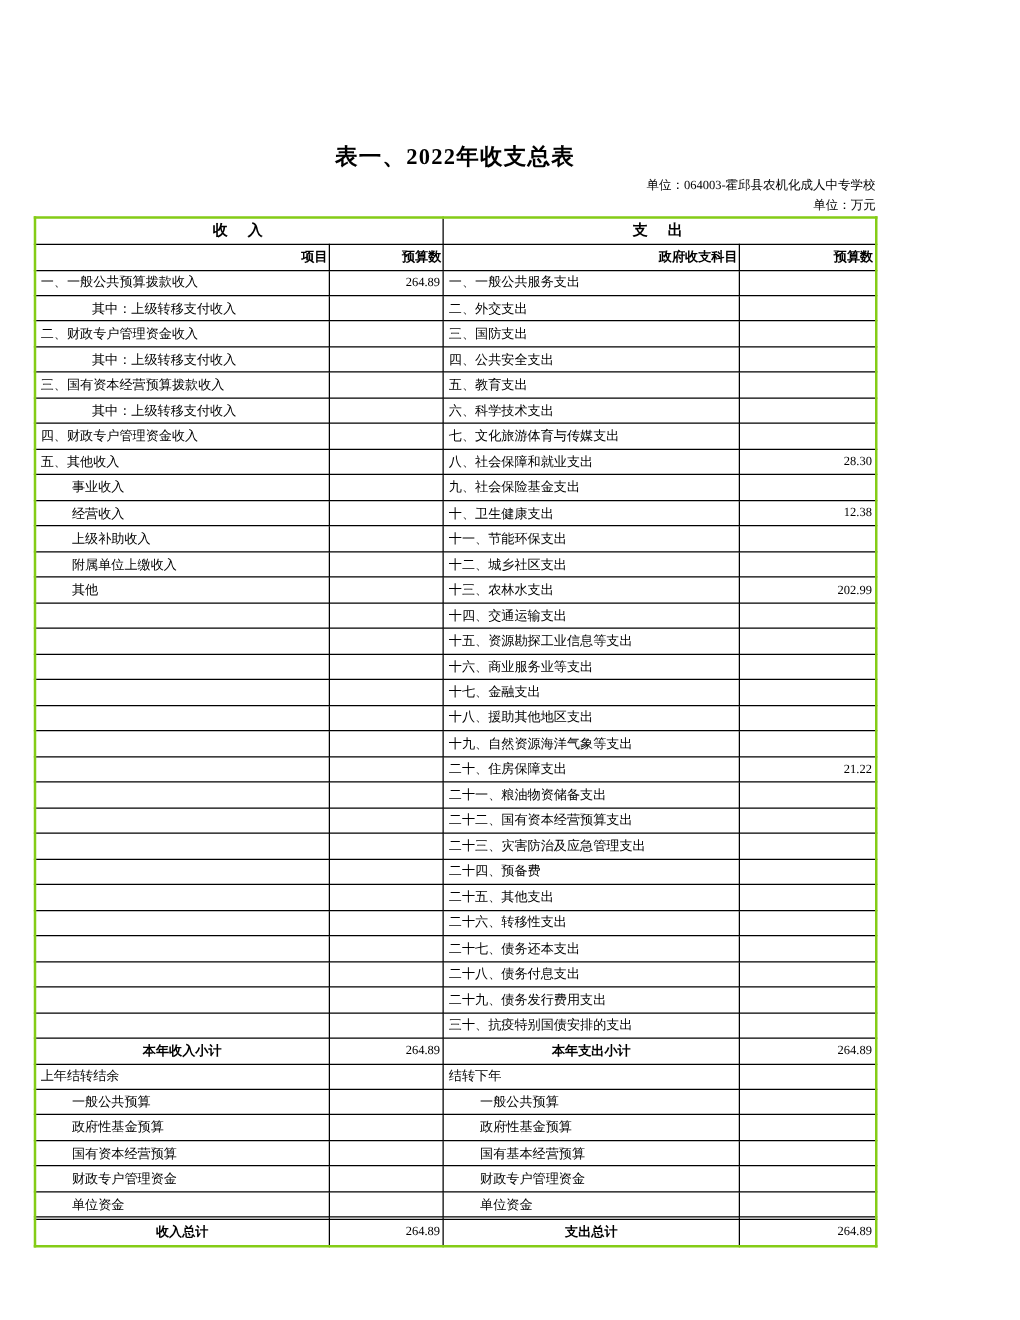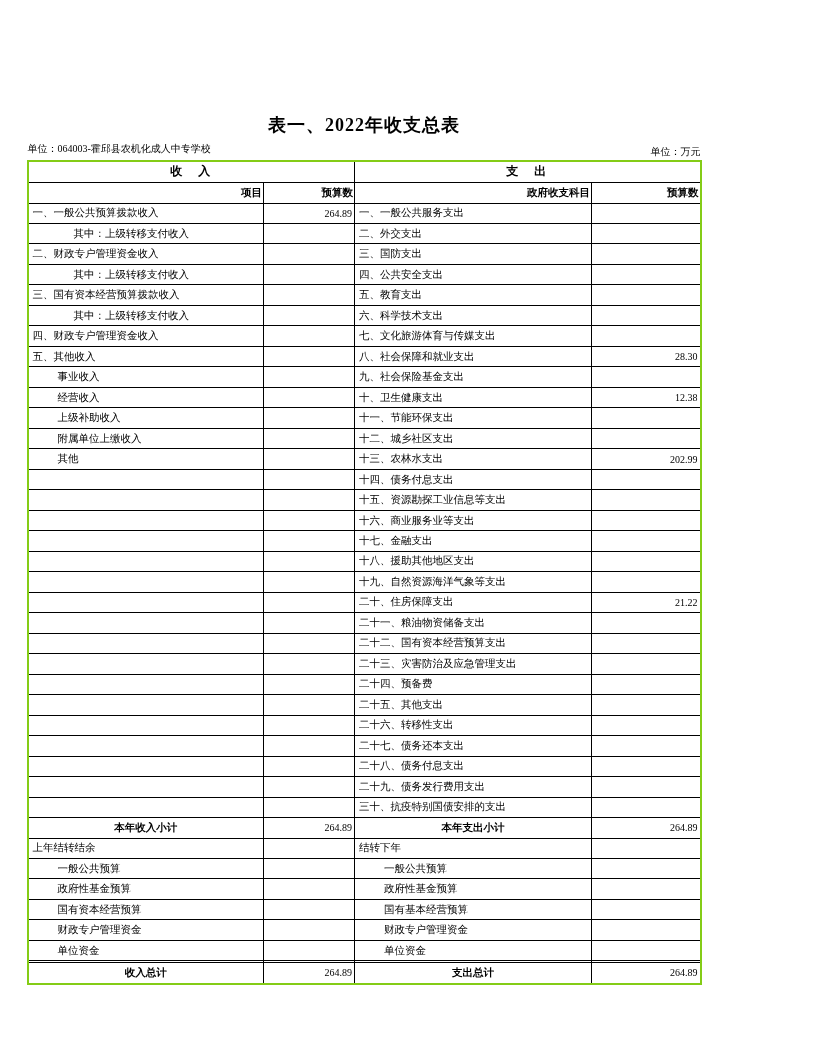--- a/index.html
+++ b/index.html
@@ -26,20 +26,21 @@
     letter-spacing: 1px;
   }
   .unit-row {
     width: 673px;
     margin: 5px auto 0 auto;
     display: flex;
     justify-content: space-between;
     align-items: flex-end;
     font-size: 10px;
     line-height: 13px;
+    flex-direction: column;
   }
   .unit-right {
     transform: translateY(3px);
   }
   table.budget {
     width: 673px;
     height: 825px;
     margin: 5px auto 0 auto;
     border-collapse: collapse;
     table-layout: fixed;
@@ -192,21 +193,21 @@
         </tr>
         <tr>
           <td class="item ind1">其他</td>
           <td class="val"></td>
           <td class="item ind0">十三、农林水支出</td>
           <td class="val">202.99</td>
         </tr>
         <tr>
           <td class="item ind0"></td>
           <td class="val"></td>
-          <td class="item ind0">十四、债务付息支出</td>
+          <td class="item ind0">十四、交通运输支出</td>
           <td class="val"></td>
         </tr>
         <tr>
           <td class="item ind0"></td>
           <td class="val"></td>
           <td class="item ind0">十五、资源勘探工业信息等支出</td>
           <td class="val"></td>
         </tr>
         <tr>
           <td class="item ind0"></td>

